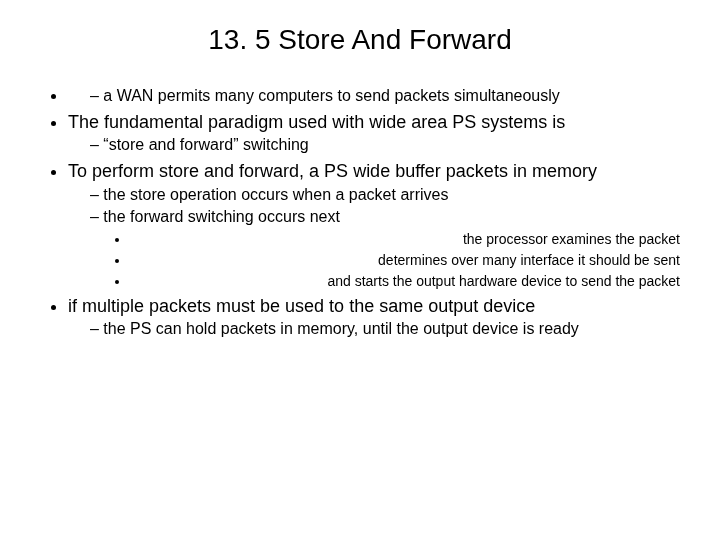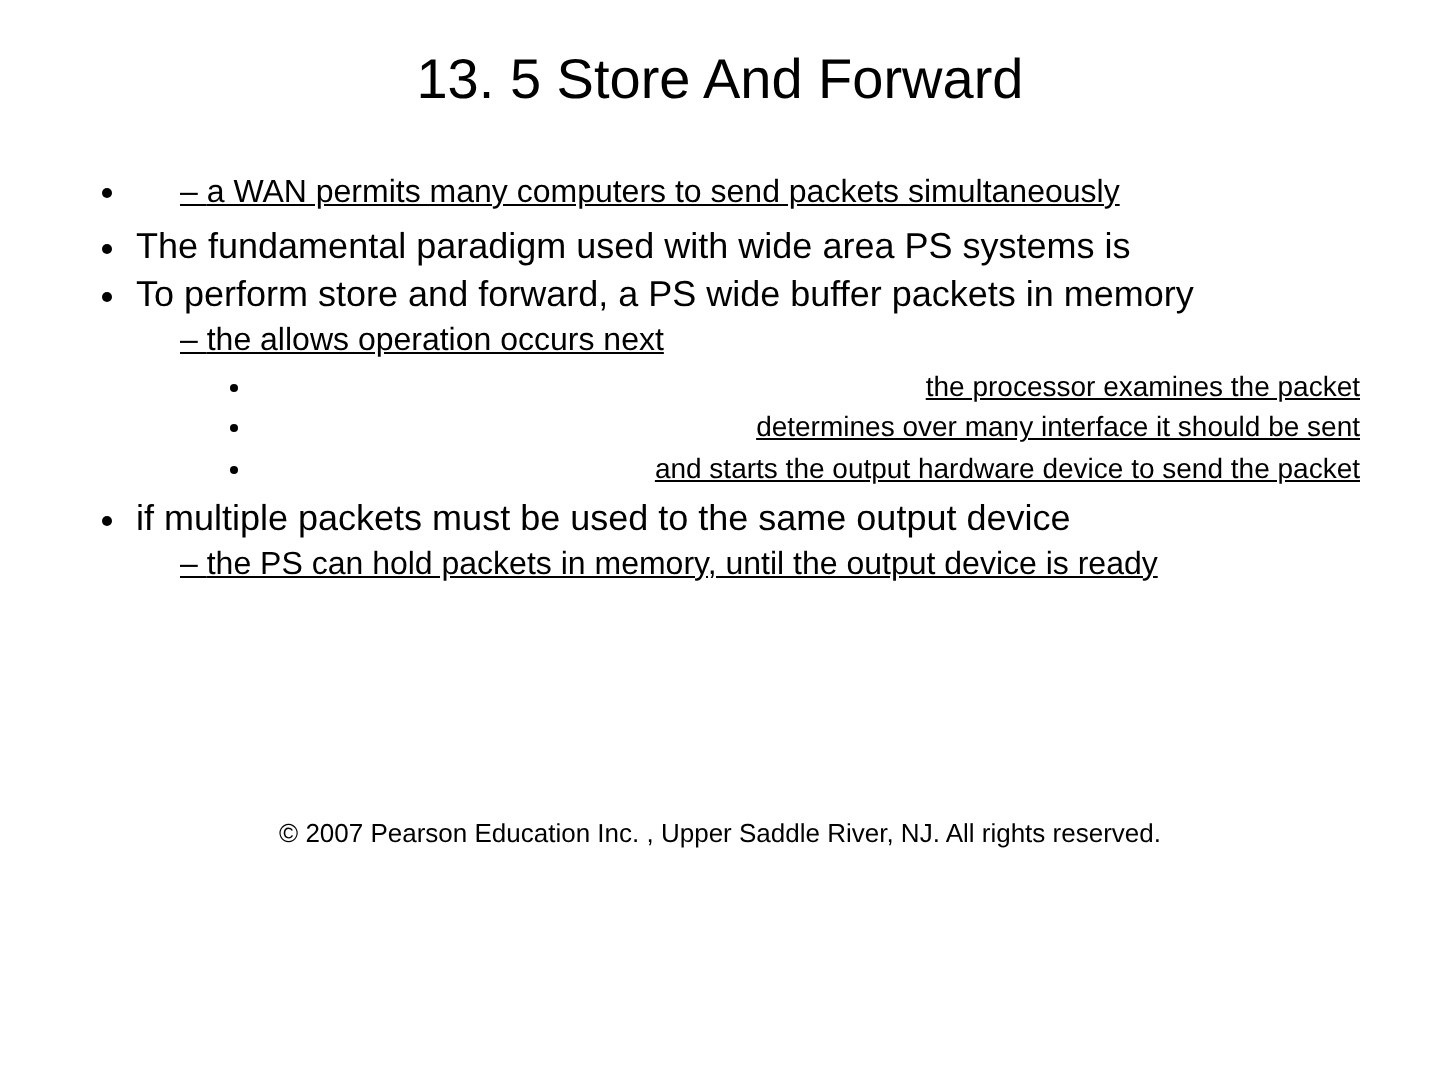--- a/index.html
+++ b/index.html
@@ -31,21 +31,20 @@
   }
   ul.l1 > li {
     font-size: 18px;
     line-height: 1.25;
     margin-bottom: 2px;
   }
   ul.l2 {
     list-style-type: none;
     margin: 2px 0 4px 0;
     padding-left: 22px;
-    text-decoration: underline;
   }
   ul.l2 > li {
     font-size: 16px;
     line-height: 1.3;
     margin-bottom: 2px;
   }
   ul.l2 > li::before {
     content: "–  ";
   }
   ul.l3 {
@@ -75,36 +74,39 @@
   <h1 class="title">13. 5 Store And Forward</h1>
 
   <ul class="l1">
     <li>
       <ul class="l2">
         <li><span>a WAN permits many computers to send packets simultaneously</span></li>
       </ul>
     </li>
     <li>
       <span>The fundamental paradigm used with wide area PS systems is</span>
+      <ul class="l2">
+        <li><span>“store and forward” switching</span></li>
+      </ul>
     </li>
     <li>
       <span>To perform store and forward, a PS wide buffer packets in memory</span>
       <ul class="l2">
+        <li><span>the store operation occurs when a packet arrives</span></li>
         <li>
-          <span>the  allows operation occurs next</span>
+          <span>the  forward switching occurs next</span>
           <ul class="l3">
             <li><span>the processor examines the packet</span></li>
             <li><span>determines over many interface it should be sent</span></li>
             <li><span>and starts the output hardware device to send the packet</span></li>
           </ul>
         </li>
       </ul>
     </li>
     <li>
       <span>if multiple packets must be used to the same output device</span>
       <ul class="l2">
         <li><span>the PS can hold packets in memory, until the output device is ready</span></li>
       </ul>
     </li>
   </ul>
 
-  <div class="footer">© 2007 Pearson Education Inc. , Upper Saddle River, NJ. All rights reserved.</div>
 </div>
 
 </body></html>

